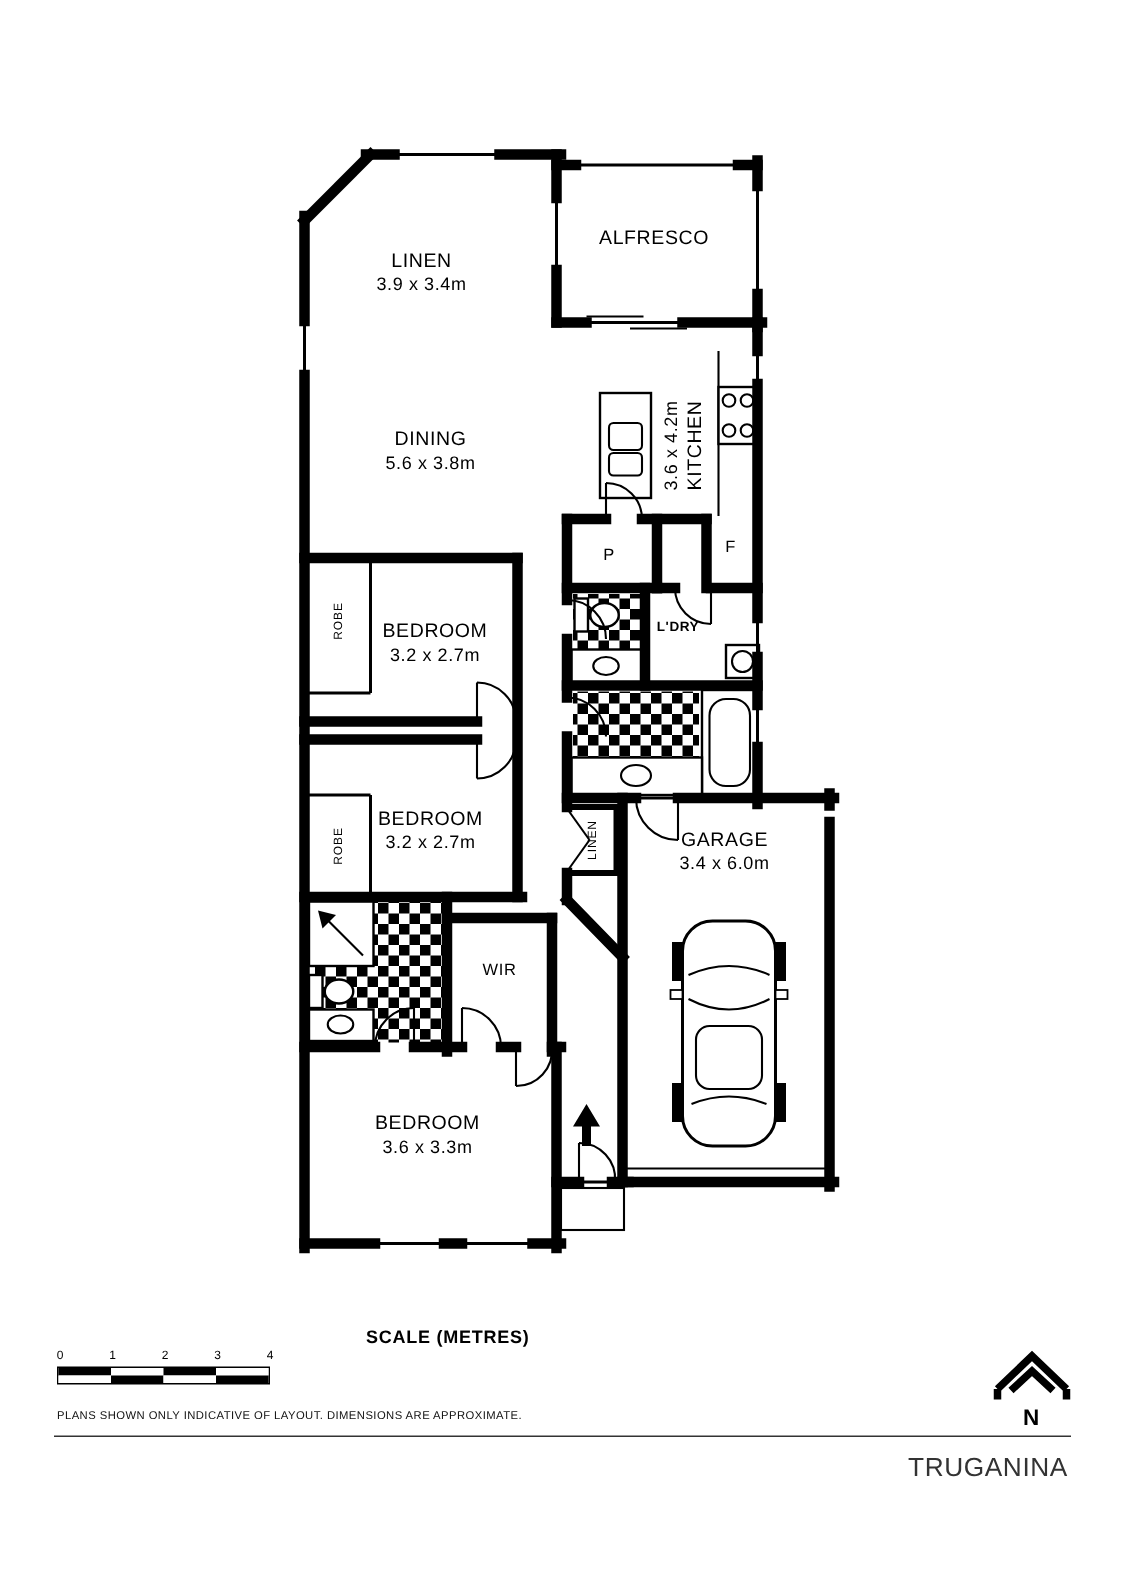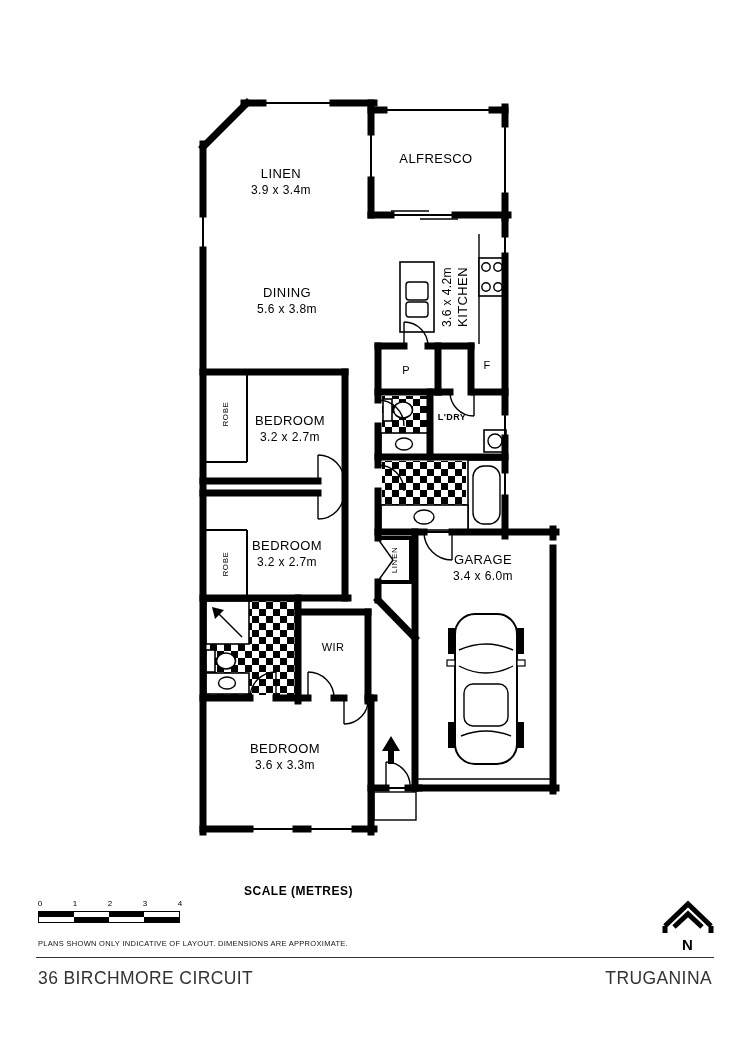--- a/index.html
+++ b/index.html
@@ -282,21 +282,20 @@
           <div class="c wht"></div>
           <div class="c b"></div>
           <div class="c wht"></div>
           <div class="c b"></div>
         </div>
     </div>
   </div>
   <div class="scale-label">SCALE (METRES)</div>
   <div class="disclaimer">PLANS SHOWN ONLY INDICATIVE OF LAYOUT.  DIMENSIONS ARE APPROXIMATE.</div>
   <div class="divider"></div>
-  <div class="address">36 BIRCHMORE CIRCUIT</div>
   <div class="suburb">TRUGANINA</div>
 
   <div class="compass">
     <svg width="52" height="40" viewBox="0 0 52 40">
       <path d="M3,30 L3,37 M3,30 L26,8 L49,30 M49,30 L49,37" stroke="#000" stroke-width="5" fill="none"></path>
       <path d="M12,31 L26,18 L40,31" stroke="#000" stroke-width="5" fill="none"></path>
     </svg>
     <div class="n">N</div>
   </div>
 

